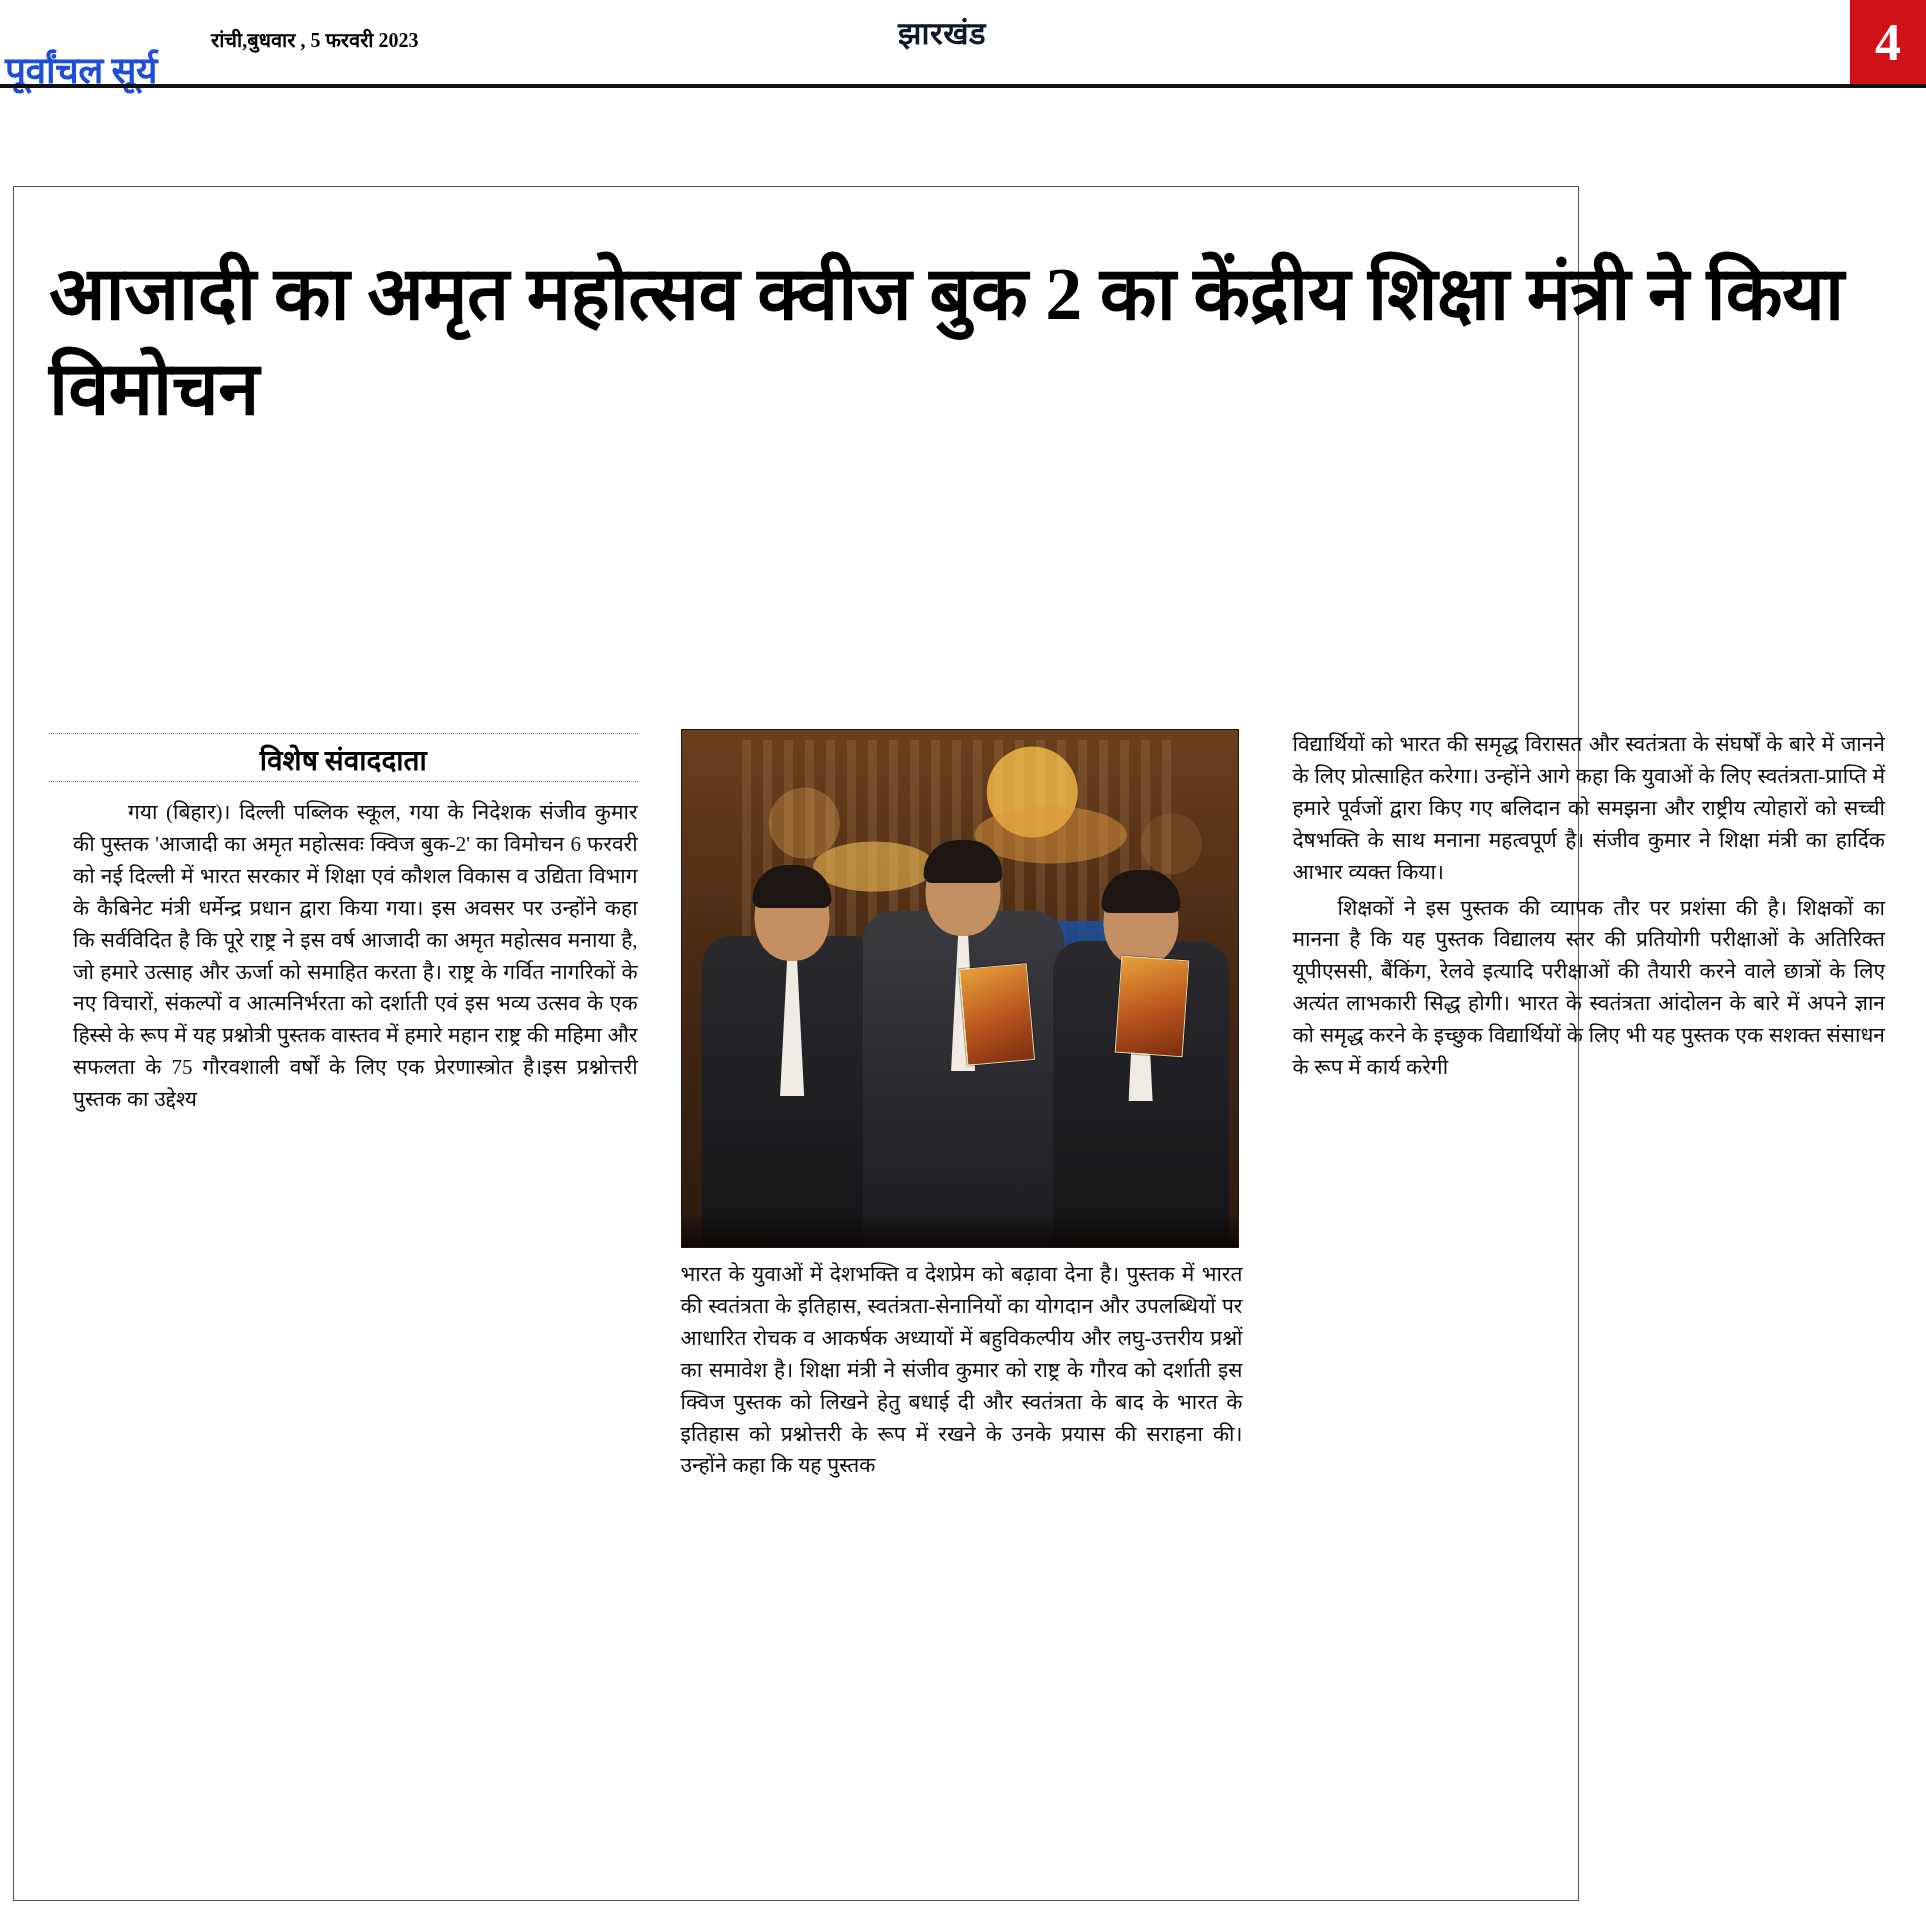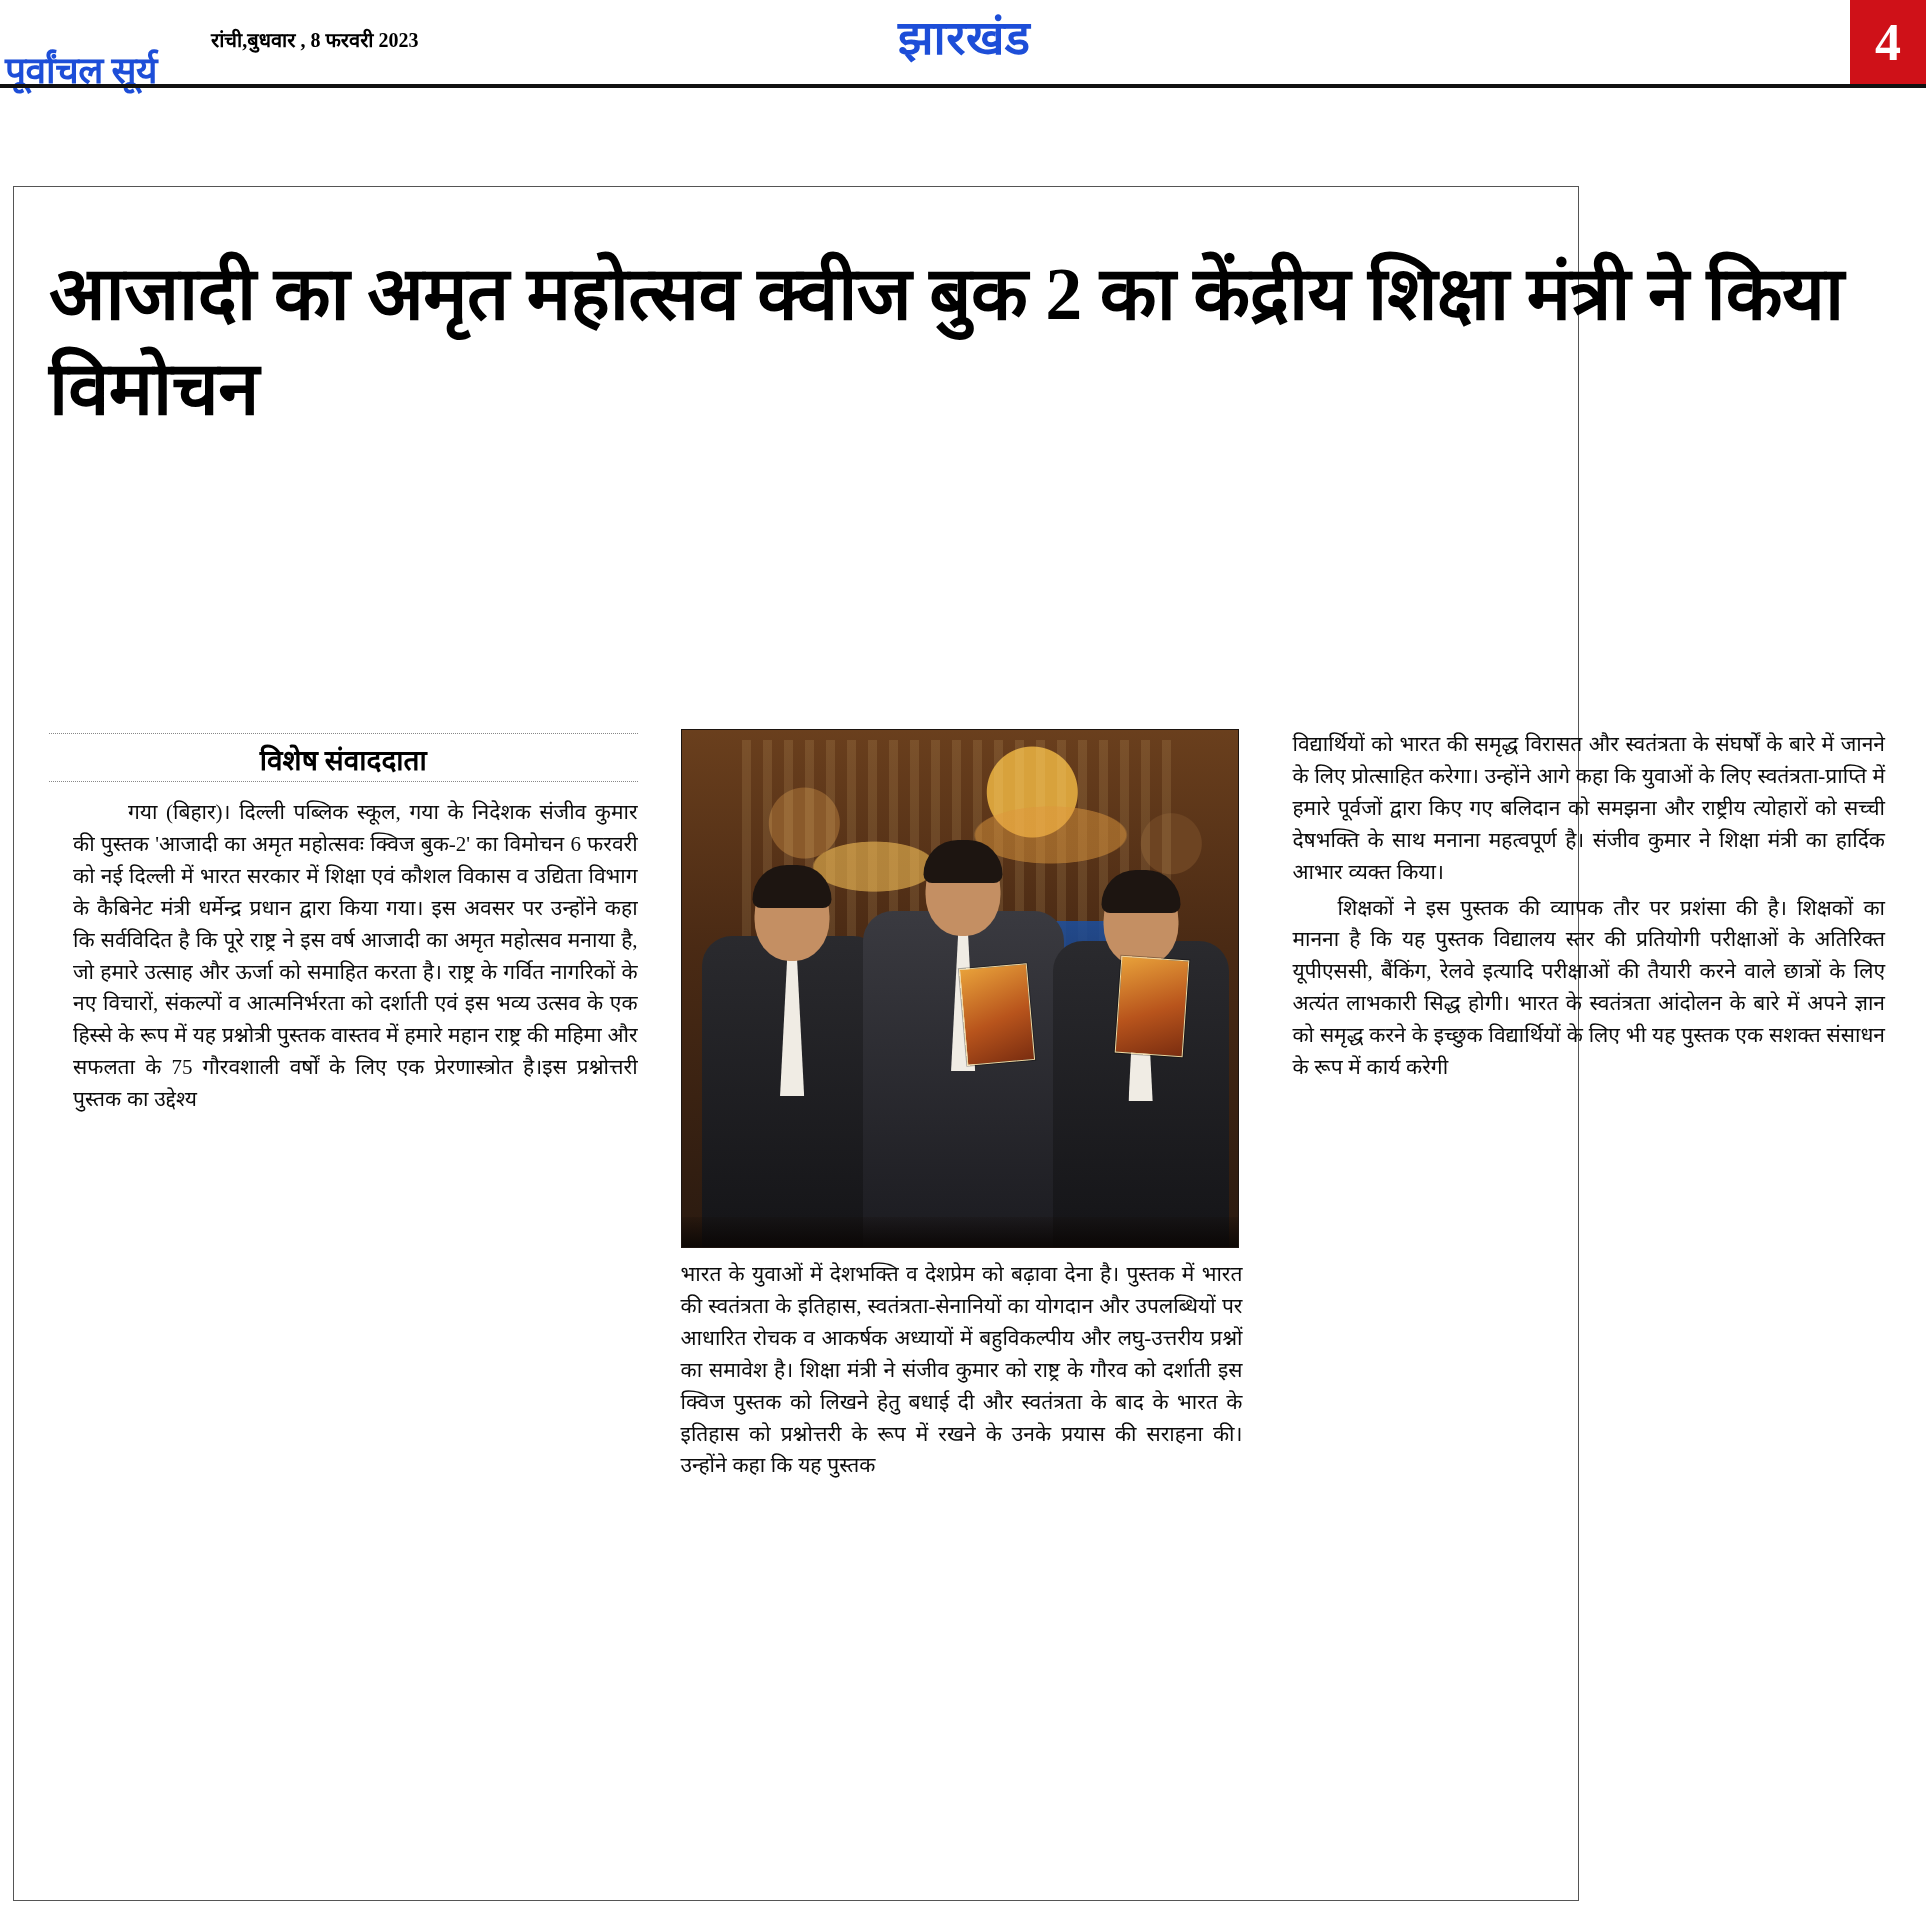--- a/index.html
+++ b/index.html
@@ -43,25 +43,25 @@
     top: 26px;
     font-family: "Liberation Serif", "DejaVu Serif", serif;
     font-weight: bold;
     font-size: 20px;
     color: #000;
     white-space: nowrap;
   }
   .masthead-section {
     position: absolute;
     left: 898px;
-    top: 4px;
-    font-family: "Liberation Serif", "DejaVu Serif", serif;
-    font-weight: bold;
-    font-size: 47px;
-    color: #1d4ed8;
+    top: 11px;
+    font-family: "Liberation Serif", "DejaVu Serif", serif;
+    font-weight: bold;
+    font-size: 31px;
+    color: #0f172a;
     letter-spacing: 0.5px;
     white-space: nowrap;
   }
   .page-number-box {
     position: absolute;
     right: 0px;
     top: 0px;
     width: 76px;
     height: 84px;
     background: #cf1118;
@@ -237,21 +237,21 @@
   .photo .floor {
     position: absolute; left: 0; right: 0; bottom: 0; height: 30px;
     background: linear-gradient(180deg, rgba(20,12,8,.2), rgba(10,6,4,.9));
   }
 </style>
 </head>
 <body>
 
 <div class="masthead">
   <div class="masthead-title">पूर्वांचल सूर्य</div>
-  <div class="masthead-date">रांची,बुधवार , 8 फरवरी 2023</div>
+  <div class="masthead-date">रांची,बुधवार , 5 फरवरी 2023</div>
   <div class="masthead-section">झारखंड</div>
   <div class="page-number-box">4</div>
   <div class="masthead-rule"></div>
 </div>
 
 <div class="article-frame">
 
   <div class="headline">आजादी का अमृत महोत्सव क्वीज बुक 2 का केंद्रीय शिक्षा मंत्री ने किया विमोचन</div>
 
   <div class="columns">

